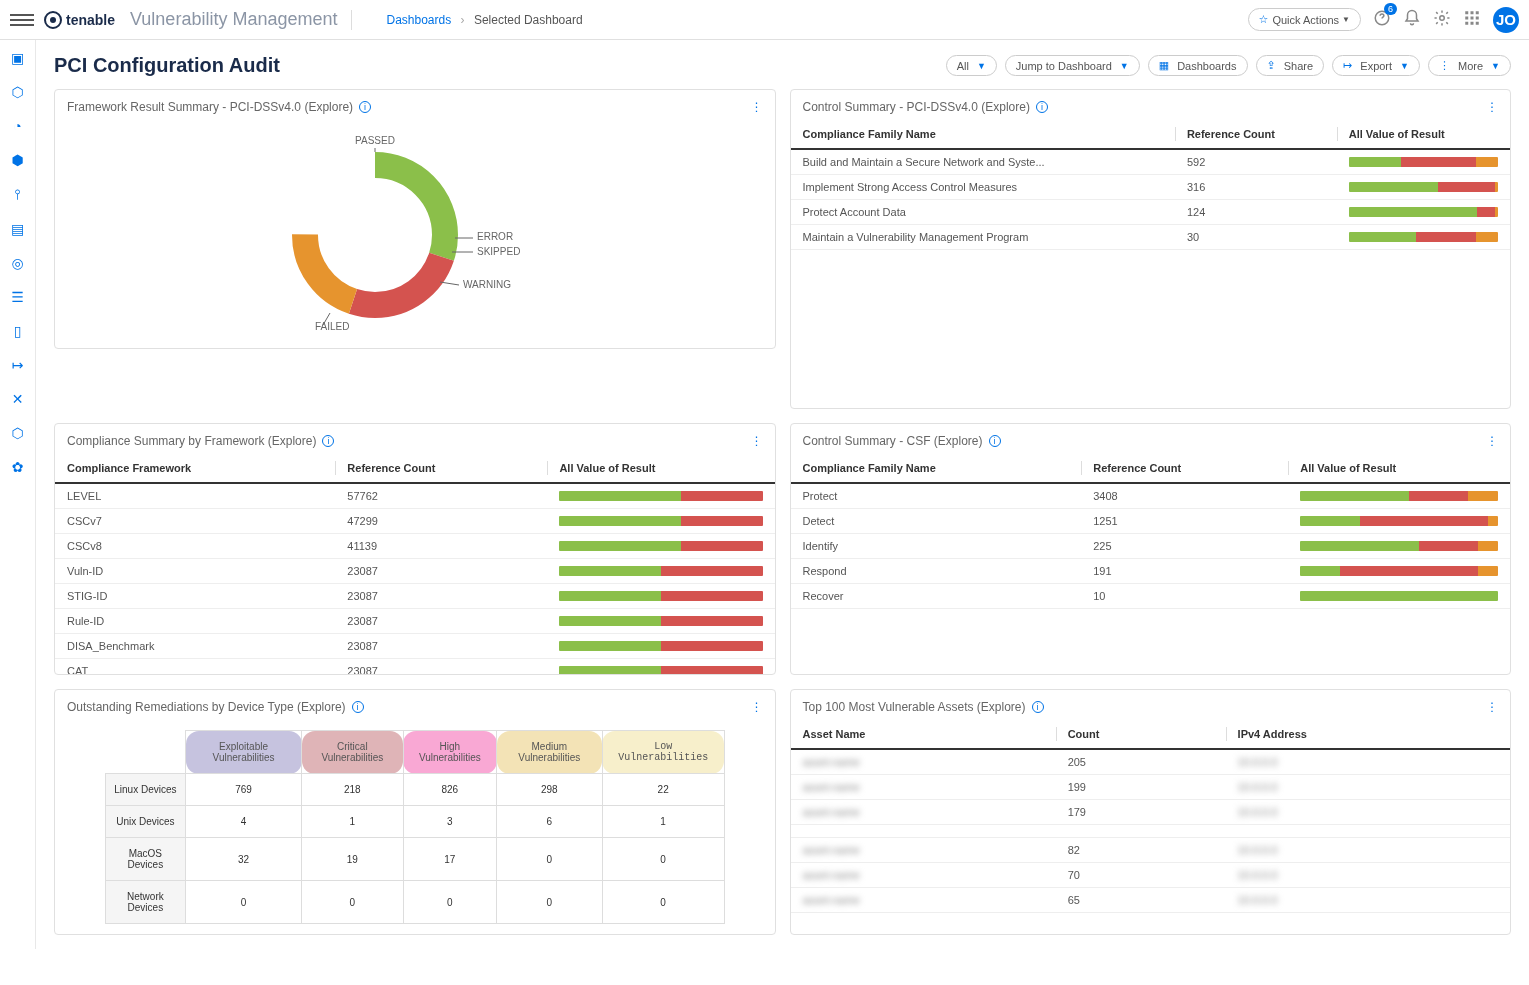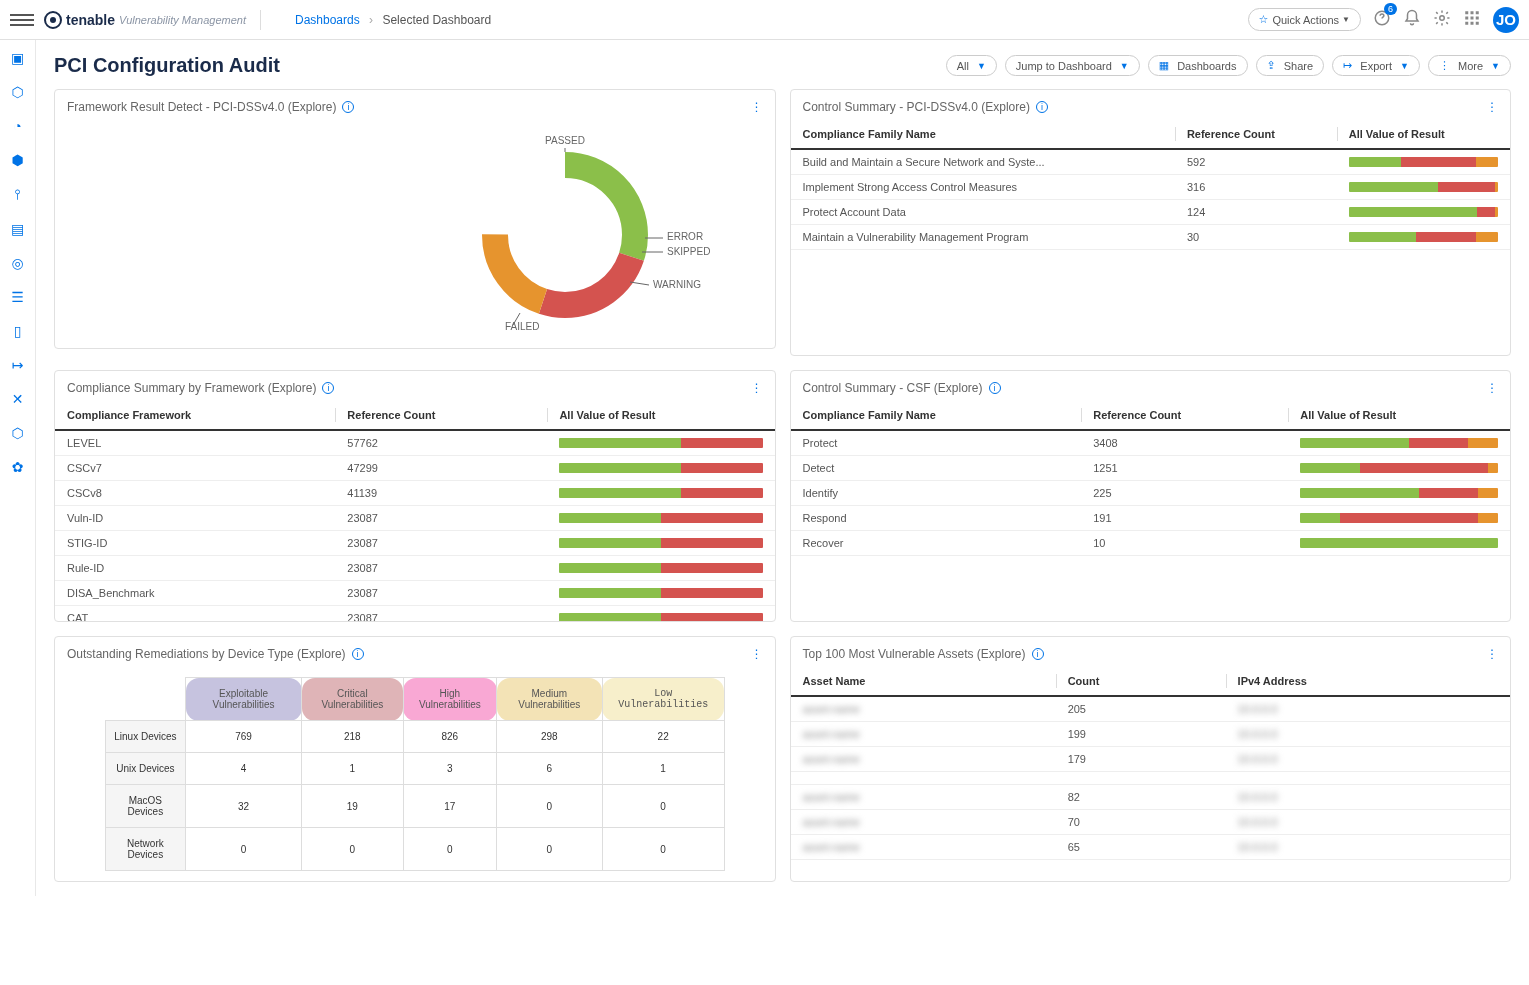--- a/index.html
+++ b/index.html
@@ -4,21 +4,21 @@
 <style>
 * { box-sizing: border-box; margin: 0; padding: 0; }
 body { font-family: -apple-system, BlinkMacSystemFont, "Segoe UI", Arial, sans-serif; font-size: 12px; color: #333; background: #fff; }
 .topbar { display: flex; align-items: center; height: 40px; border-bottom: 1px solid #e0e0e0; padding: 0 10px; }
 .hamburger { width: 24px; cursor: pointer; }
 .hamburger div { height: 2px; background: #555; margin: 3px 0; }
 .logo { display: flex; align-items: center; margin-left: 10px; }
 .logo-circle { width: 18px; height: 18px; border: 2px solid #1a2b4a; border-radius: 50%; position: relative; margin-right: 4px; }
 .logo-circle::after { content: ""; position: absolute; width: 6px; height: 6px; background: #1a2b4a; border-radius: 50%; top: 4px; left: 4px; }
 .logo-text { font-weight: 700; color: #1a2b4a; font-size: 14px; }
-.logo-sub { color: #8b95a5; font-size: 11px; margin-left: 4px; font-style: italic; }
+.logo-sub { color: #8b95a5; font-size: 18px; margin-left: 15px; }
 .breadcrumbs { margin-left: 20px; font-size: 12px; }
 .breadcrumbs a { color: #0073e6; text-decoration: none; }
 .breadcrumbs .sep { color: #aaa; margin: 0 6px; }
 .breadcrumbs .current { color: #555; }
 .topbar-right { margin-left: auto; display: flex; align-items: center; gap: 12px; }
 .btn-outline { border: 1px solid #ccc; border-radius: 14px; padding: 4px 10px; font-size: 11px; display: flex; align-items: center; cursor: pointer; background: #fff; color: #555; }
 .btn-outline .star { color: #0073e6; margin-right: 4px; }
 .icon-btn { color: #888; cursor: pointer; position: relative; }
 .badge { position: absolute; top: -6px; right: -6px; background: #0073e6; color: #fff; border-radius: 8px; font-size: 9px; padding: 1px 4px; }
 .avatar { width: 26px; height: 26px; background: #0073e6; color: #fff; border-radius: 50%; display: flex; align-items: center; justify-content: center; font-size: 15px; font-weight: 600; }
@@ -30,21 +30,21 @@
 .page-title { font-size: 20px; font-weight: 600; color: #1a2b4a; }
 .header-actions { margin-left: auto; display: flex; gap: 8px; }
 .pill { border: 1px solid #ccc; border-radius: 14px; padding: 3px 10px; font-size: 11px; display: inline-flex; align-items: center; cursor: pointer; color: #555; background: #fff; gap: 8px; }
 .pill .chev { color: #0073e6; font-size: 9px; }
 .pill .picon { color: #0073e6; }
 .grid { display: grid; grid-template-columns: 1fr 1fr; gap: 14px; }
 .widget { border: 1px solid #e0e0e0; border-radius: 4px; background: #fff; overflow: hidden; }
 .widget-header { display: flex; align-items: center; padding: 10px 12px 6px; font-size: 12px; color: #666; }
 .widget-header .info { color: #0073e6; margin-left: 6px; font-size: 11px; border: 1px solid #0073e6; border-radius: 50%; width: 12px; height: 12px; display: inline-flex; align-items: center; justify-content: center; font-size: 9px; }
 .widget-header .kebab { margin-left: auto; color: #0073e6; cursor: pointer; }
-.donut-container { display: flex; justify-content: flex-end; padding: 10px 0 20px; position: relative; }
+.donut-container { display: flex; justify-content: center; padding: 10px 0 20px; position: relative; }
 .donut-svg { display: block; }
 .tbl { width: 100%; border-collapse: collapse; font-size: 11px; }
 .tbl th { text-align: left; font-weight: 600; padding: 8px 12px; border-bottom: 2px solid #333; color: #333; background: #fff; position: relative; }
 .tbl th:not(:first-child)::before { content: ""; position: absolute; left: 0; top: 25%; height: 50%; width: 1px; background: #ddd; }
 .tbl td { padding: 6px 12px; border-bottom: 1px solid #eee; color: #555; }
 .bar { display: flex; height: 10px; width: 100%; border-radius: 1px; overflow: hidden; }
 .bar span { display: block; height: 100%; }
 .g { background: #8bbf4a; }
 .r { background: #d4534f; }
 .o { background: #e6942e; }
@@ -169,21 +169,21 @@
             <span>More</span>
             <span class="chev">▼</span>
           </div>
       </div>
     </div>
 
     <div class="grid">
 
       <div class="widget" style="height:260px">
         <div class="widget-header">
-          <span>Framework Result Detect - PCI-DSSv4.0 (Explore)</span>
+          <span>Framework Result Summary - PCI-DSSv4.0 (Explore)</span>
           <span class="info">i</span>
           <span class="kebab">⋮</span>
         </div>
         <div class="donut-container">
           <svg class="donut-svg" width="340" height="210" viewBox="0 0 340 210">
             <g transform="translate(130,105)">
               <circle r="70" fill="none" stroke="#8bbf4a" stroke-width="26" stroke-dasharray="242 440" stroke-dashoffset="110" transform="rotate(-90)"></circle>
               <circle r="70" fill="none" stroke="#d4534f" stroke-width="26" stroke-dasharray="110 440" stroke-dashoffset="-132" transform="rotate(-90)"></circle>
               <circle r="70" fill="none" stroke="#e6942e" stroke-width="26" stroke-dasharray="88 440" stroke-dashoffset="-242" transform="rotate(-90)"></circle>
             </g>
@@ -194,21 +194,21 @@
             <text x="70" y="200" font-size="10" fill="#666">FAILED</text>
             <line x1="130" y1="22" x2="130" y2="18" stroke="#666"></line>
             <line x1="210" y1="108" x2="228" y2="108" stroke="#666"></line>
             <line x1="207" y1="122" x2="228" y2="122" stroke="#666"></line>
             <line x1="195" y1="152" x2="214" y2="155" stroke="#666"></line>
             <line x1="85" y1="183" x2="78" y2="195" stroke="#666"></line>
           </svg>
         </div>
       </div>
 
-      <div class="widget" style="height:267px">
+      <div class="widget" style="height:320px">
         <div class="widget-header">
           <span>Control Summary - PCI-DSSv4.0 (Explore)</span>
           <span class="info">i</span>
           <span class="kebab">⋮</span>
         </div>
         <table class="tbl">
           <thead>
               <tr>
             <th>Compliance Family Name</th>
             <th>Reference Count</th>

